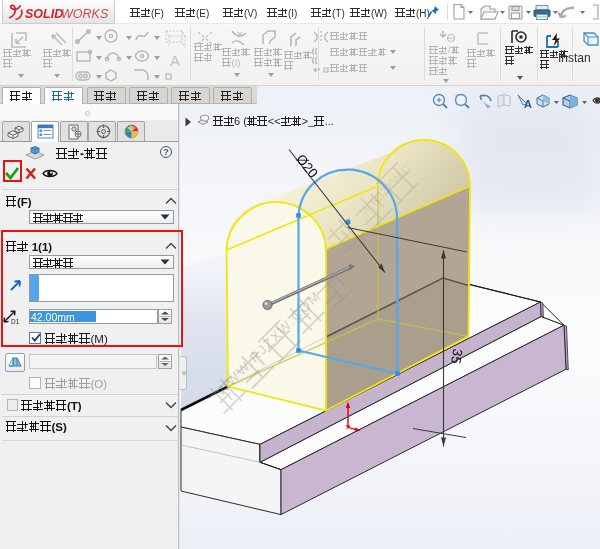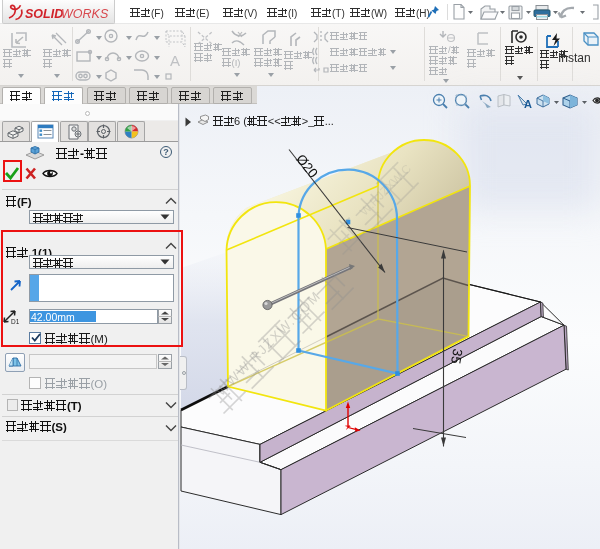--- a/index.html
+++ b/index.html
@@ -266,21 +266,21 @@
 <div class="ab" style="left:2px;top:188.5px;width:176px;height:1px;background:#d2d2d2"></div>
 <div class="ab" style="left:5.5px;top:196px"><span class="zr" style="font-size:11.5px;color:#111;font-weight:700"><i class="z z0" style="width:10.5px;height:10.5px;margin-right:1px;--zc:#111;--zt:1.3px"></i>(F)</span></div>
 <svg class="ab" style="left:165px;top:197px" width="12" height="8">
     <path d="M1 6.5 L6 1.5 L11 6.5" stroke="#444" stroke-width="1.4" fill="none"></path>
   </svg>
 <div class="ab" style="left:28.5px;top:209.5px;width:145.5px;height:14px;background:linear-gradient(#ffffff,#eeeeee);border:1px solid #8f9aa5"></div>
 <div class="ab" style="left:33px;top:212.5px"><span class="zr" style="font-size:10.5px;color:#1a1a1a;font-weight:400"><i class="z z0" style="width:9.5px;height:9.5px;margin-right:0.5px;--zc:#1a1a1a;--zt:1.1px"></i><i class="z z1" style="width:9.5px;height:9.5px;margin-right:0.5px;--zc:#1a1a1a;--zt:1.1px"></i><i class="z z2" style="width:9.5px;height:9.5px;margin-right:0.5px;--zc:#1a1a1a;--zt:1.1px"></i><i class="z z0" style="width:9.5px;height:9.5px;margin-right:0.5px;--zc:#1a1a1a;--zt:1.1px"></i><i class="z z1" style="width:9.5px;height:9.5px;margin-right:0.5px;--zc:#1a1a1a;--zt:1.1px"></i></span></div>
 <svg class="ab" style="left:160px;top:214px" width="10" height="6">
     <path d="M0.5 0.5 L9.5 0.5 L5 5.5 Z" fill="#333"></path>
   </svg>
-<div class="ab" style="left:5.5px;top:247px"><span class="zr" style="font-size:11.5px;color:#111;font-weight:700"><i class="z z0" style="width:10.5px;height:10.5px;margin-right:1px;--zc:#111;--zt:1.3px"></i><i class="z z1" style="width:10.5px;height:10.5px;margin-right:1px;--zc:#111;--zt:1.3px"></i> 1(1)</span></div>
+<div class="ab" style="left:5.5px;top:241px"><span class="zr" style="font-size:11.5px;color:#111;font-weight:700"><i class="z z0" style="width:10.5px;height:10.5px;margin-right:1px;--zc:#111;--zt:1.3px"></i><i class="z z1" style="width:10.5px;height:10.5px;margin-right:1px;--zc:#111;--zt:1.3px"></i> 1(1)</span></div>
 <svg class="ab" style="left:165px;top:242px" width="12" height="8">
     <path d="M1 6.5 L6 1.5 L11 6.5" stroke="#444" stroke-width="1.4" fill="none"></path>
   </svg>
 <div class="ab" style="left:28.5px;top:254.5px;width:145.5px;height:14px;background:linear-gradient(#ffffff,#eeeeee);border:1px solid #8f9aa5"></div>
 <div class="ab" style="left:33px;top:257.5px"><span class="zr" style="font-size:10.5px;color:#1a1a1a;font-weight:400"><i class="z z0" style="width:9.5px;height:9.5px;margin-right:0.5px;--zc:#1a1a1a;--zt:1.1px"></i><i class="z z1" style="width:9.5px;height:9.5px;margin-right:0.5px;--zc:#1a1a1a;--zt:1.1px"></i><i class="z z2" style="width:9.5px;height:9.5px;margin-right:0.5px;--zc:#1a1a1a;--zt:1.1px"></i><i class="z z0" style="width:9.5px;height:9.5px;margin-right:0.5px;--zc:#1a1a1a;--zt:1.1px"></i></span></div>
 <svg class="ab" style="left:160px;top:259px" width="10" height="6">
     <path d="M0.5 0.5 L9.5 0.5 L5 5.5 Z" fill="#333"></path>
   </svg>
 <svg class="ab" style="left:9px;top:278px" width="15" height="14" viewBox="0 0 15 14">
 <path d="M2 12 L11 3 M11 3 l-5.5 0.5 M11 3 l-0.5 5.5" stroke="#1464c8" stroke-width="1.8" fill="none"></path>

